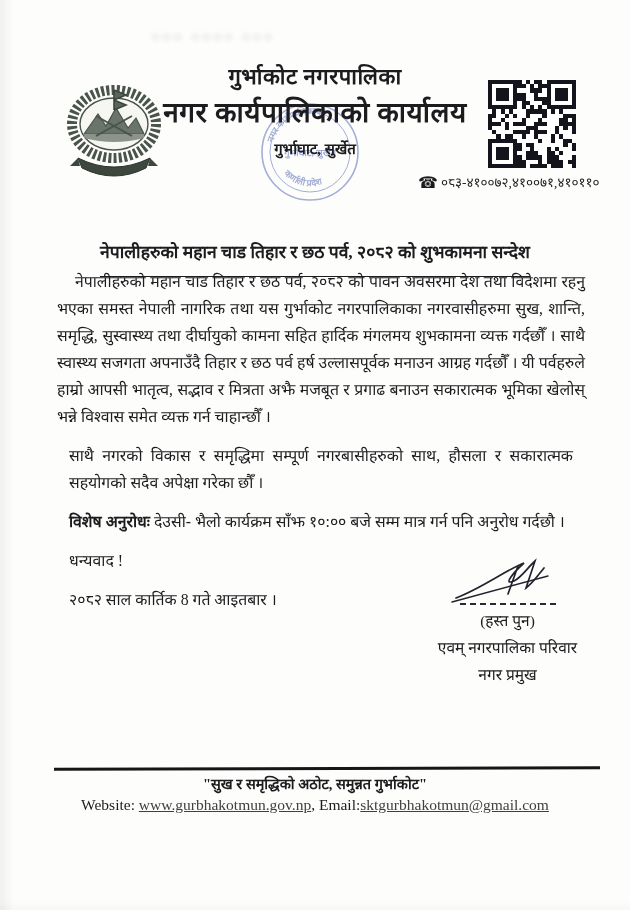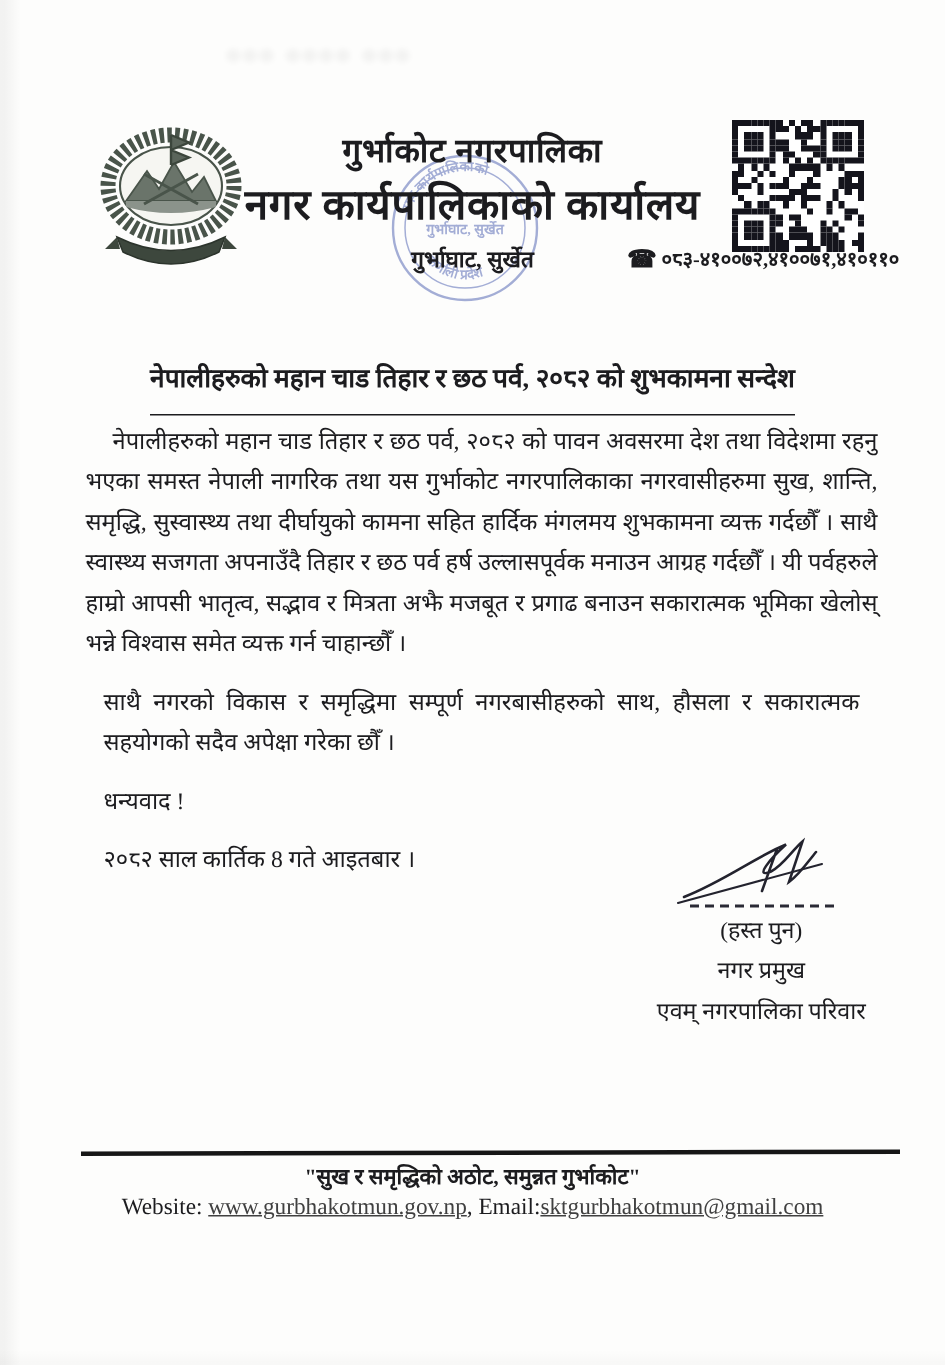--- a/index.html
+++ b/index.html
@@ -8,40 +8,40 @@
     background:#fdfdfc; overflow:hidden;
     font-family:"Liberation Serif","DejaVu Serif",serif; color:#1c1c1f;
   }
   .page::before{ 
     content:""; position:absolute; inset:0; pointer-events:none;
     background:linear-gradient(90deg, rgba(0,0,0,.045) 0 3px, rgba(0,0,0,0) 14px),
                linear-gradient(0deg, rgba(0,0,0,.02) 0 2px, rgba(0,0,0,0) 10px);
   }
   
   .emblem{position:absolute; left:64px; top:76px; width:100px; height:112px;}
-  .head-center{position:absolute; left:0; right:0; top:84px; text-align:center;}
+  .head-center{position:absolute; left:0; right:0; top:60px; text-align:center;}
   .t-municipality{font-size:22px; font-weight:bold; letter-spacing:.5px;}
   .t-office{font-size:28px; font-weight:bold; margin-top:2px; letter-spacing:.5px;}
   .t-address{font-size:15px; font-weight:bold; margin-top:8px;}
   .t-province{font-size:15px; font-weight:bold; margin-top:2px;}
   .stamp{position:absolute; left:258px; top:100px; width:104px; height:104px; opacity:.5; pointer-events:none;}
   .qr{position:absolute; left:488px; top:80px; width:88px; height:88px;
       display:grid; grid-template-columns:repeat(21,1fr); grid-template-rows:repeat(21,1fr);
       background:#fff;}
   .qr div{background:transparent;} .qr div.d{background:#14141c;}
-  .phone-line{position:absolute; left:418px; top:163px; width:212px; font-size:13.5px; font-weight:bold; white-space:nowrap;}
+  .phone-line{position:absolute; left:418px; top:173px; width:212px; font-size:13.5px; font-weight:normal; white-space:nowrap;}
   .phone-line .ph-ic{font-size:16px; vertical-align:-1px; margin-right:3px;}
   
   .subject{position:absolute; left:0; right:0; top:239px; text-align:center;}
   .subject span{
     font-size:17.5px; font-weight:bold;
     border-bottom:1.5px solid #1c1c1f; padding-bottom:14px;
   }
   
-  .body-block{position:absolute; left:57px; top:281px; width:528px;
+  .body-block{position:absolute; left:57px; top:268px; width:528px;
     font-size:15.8px; line-height:27px; text-align:justify;}
   .p-first{text-indent:18px; margin:0;}
   .p{margin:12px;}
   .b{font-weight:bold;}
   .plain{text-align:left;}
   
   .sig-block{position:absolute; left:415px; top:558px; width:185px; text-align:center; font-size:15.5px; line-height:27px;}
   .sig-scribble{display:block; margin:0 auto -4px auto;}
   .sig-dash{width:96px; margin:0 auto 2px auto; border-bottom:2px dashed #2a2a35; height:1px;}
   
@@ -545,33 +545,34 @@
     <span class="ph-ic">☎</span><span>०८३-४१००७२,४१००७१,४१०११०</span>
   </div>
 
   <div class="subject">
     <span>नेपालीहरुको महान चाड तिहार र छठ पर्व, २०८२ को शुभकामना सन्देश</span>
   </div>
 
   <div class="body-block">
     <p class="p-first">नेपालीहरुको महान चाड तिहार र छठ पर्व, २०८२ को पावन अवसरमा देश तथा विदेशमा रहनु भएका समस्त नेपाली नागरिक तथा यस गुर्भाकोट नगरपालिकाका नगरवासीहरुमा सुख, शान्ति, समृद्धि, सुस्वास्थ्य तथा दीर्घायुको कामना सहित हार्दिक मंगलमय शुभकामना व्यक्त गर्दछौँ । साथै स्वास्थ्य सजगता अपनाउँदै तिहार र छठ पर्व हर्ष उल्लासपूर्वक मनाउन आग्रह गर्दछौँ । यी पर्वहरुले हाम्रो आपसी भातृत्व, सद्भाव र मित्रता अझै मजबूत र प्रगाढ बनाउन सकारात्मक भूमिका खेलोस् भन्ने विश्वास समेत व्यक्त गर्न चाहान्छौँ ।</p>
     <p class="p">साथै नगरको विकास र समृद्धिमा सम्पूर्ण नगरबासीहरुको साथ, हौसला र सकारात्मक सहयोगको सदैव अपेक्षा गरेका छौँ ।</p>
+    <p class="p"><span class="b">विशेष अनुरोधः</span><span> देउसी- भैलो कार्यक्रम साँझ १०:०० बजे सम्म मात्र गर्न पनि अनुरोध गर्दछौ ।</span></p>
     <p class="p plain">धन्यवाद !</p>
     <p class="p plain">२०८२ साल कार्तिक 8 गते आइतबार ।</p>
   </div>
 
   <div class="sig-block">
     <svg class="sig-scribble" width="120" height="48" viewBox="0 0 120 48" aria-hidden="true">
       <path d="M8 40 C 34 30, 58 12, 76 5 C 66 14, 54 28, 66 23 C 74 19, 80 9, 87 3 L 78 30 C 85 25, 91 16, 96 10 M 70 8 L 60 36" fill="none" stroke="#23232e" stroke-width="1.7" stroke-linecap="round"></path>
       <path d="M4 44 L 100 18" fill="none" stroke="#23232e" stroke-width="1.4" stroke-linecap="round"></path>
     </svg>
     <div class="sig-dash"></div>
     <div>(हस्त पुन)</div>
+    <div>एवम् नगरपालिका परिवार</div>
     <div>नगर प्रमुख</div>
-    <div>एवम् नगरपालिका परिवार</div>
   </div>
 
   <div class="foot-rule"></div>
   <div class="motto">"सुख र समृद्धिको अठोट, समुन्नत गुर्भाकोट"</div>
   <div class="weblinks">
     <span>Website: </span><a href="#">www.gurbhakotmun.gov.np</a><span>, Email:</span><a href="#">sktgurbhakotmun@gmail.com</a>
   </div>
 
 </div>
 

